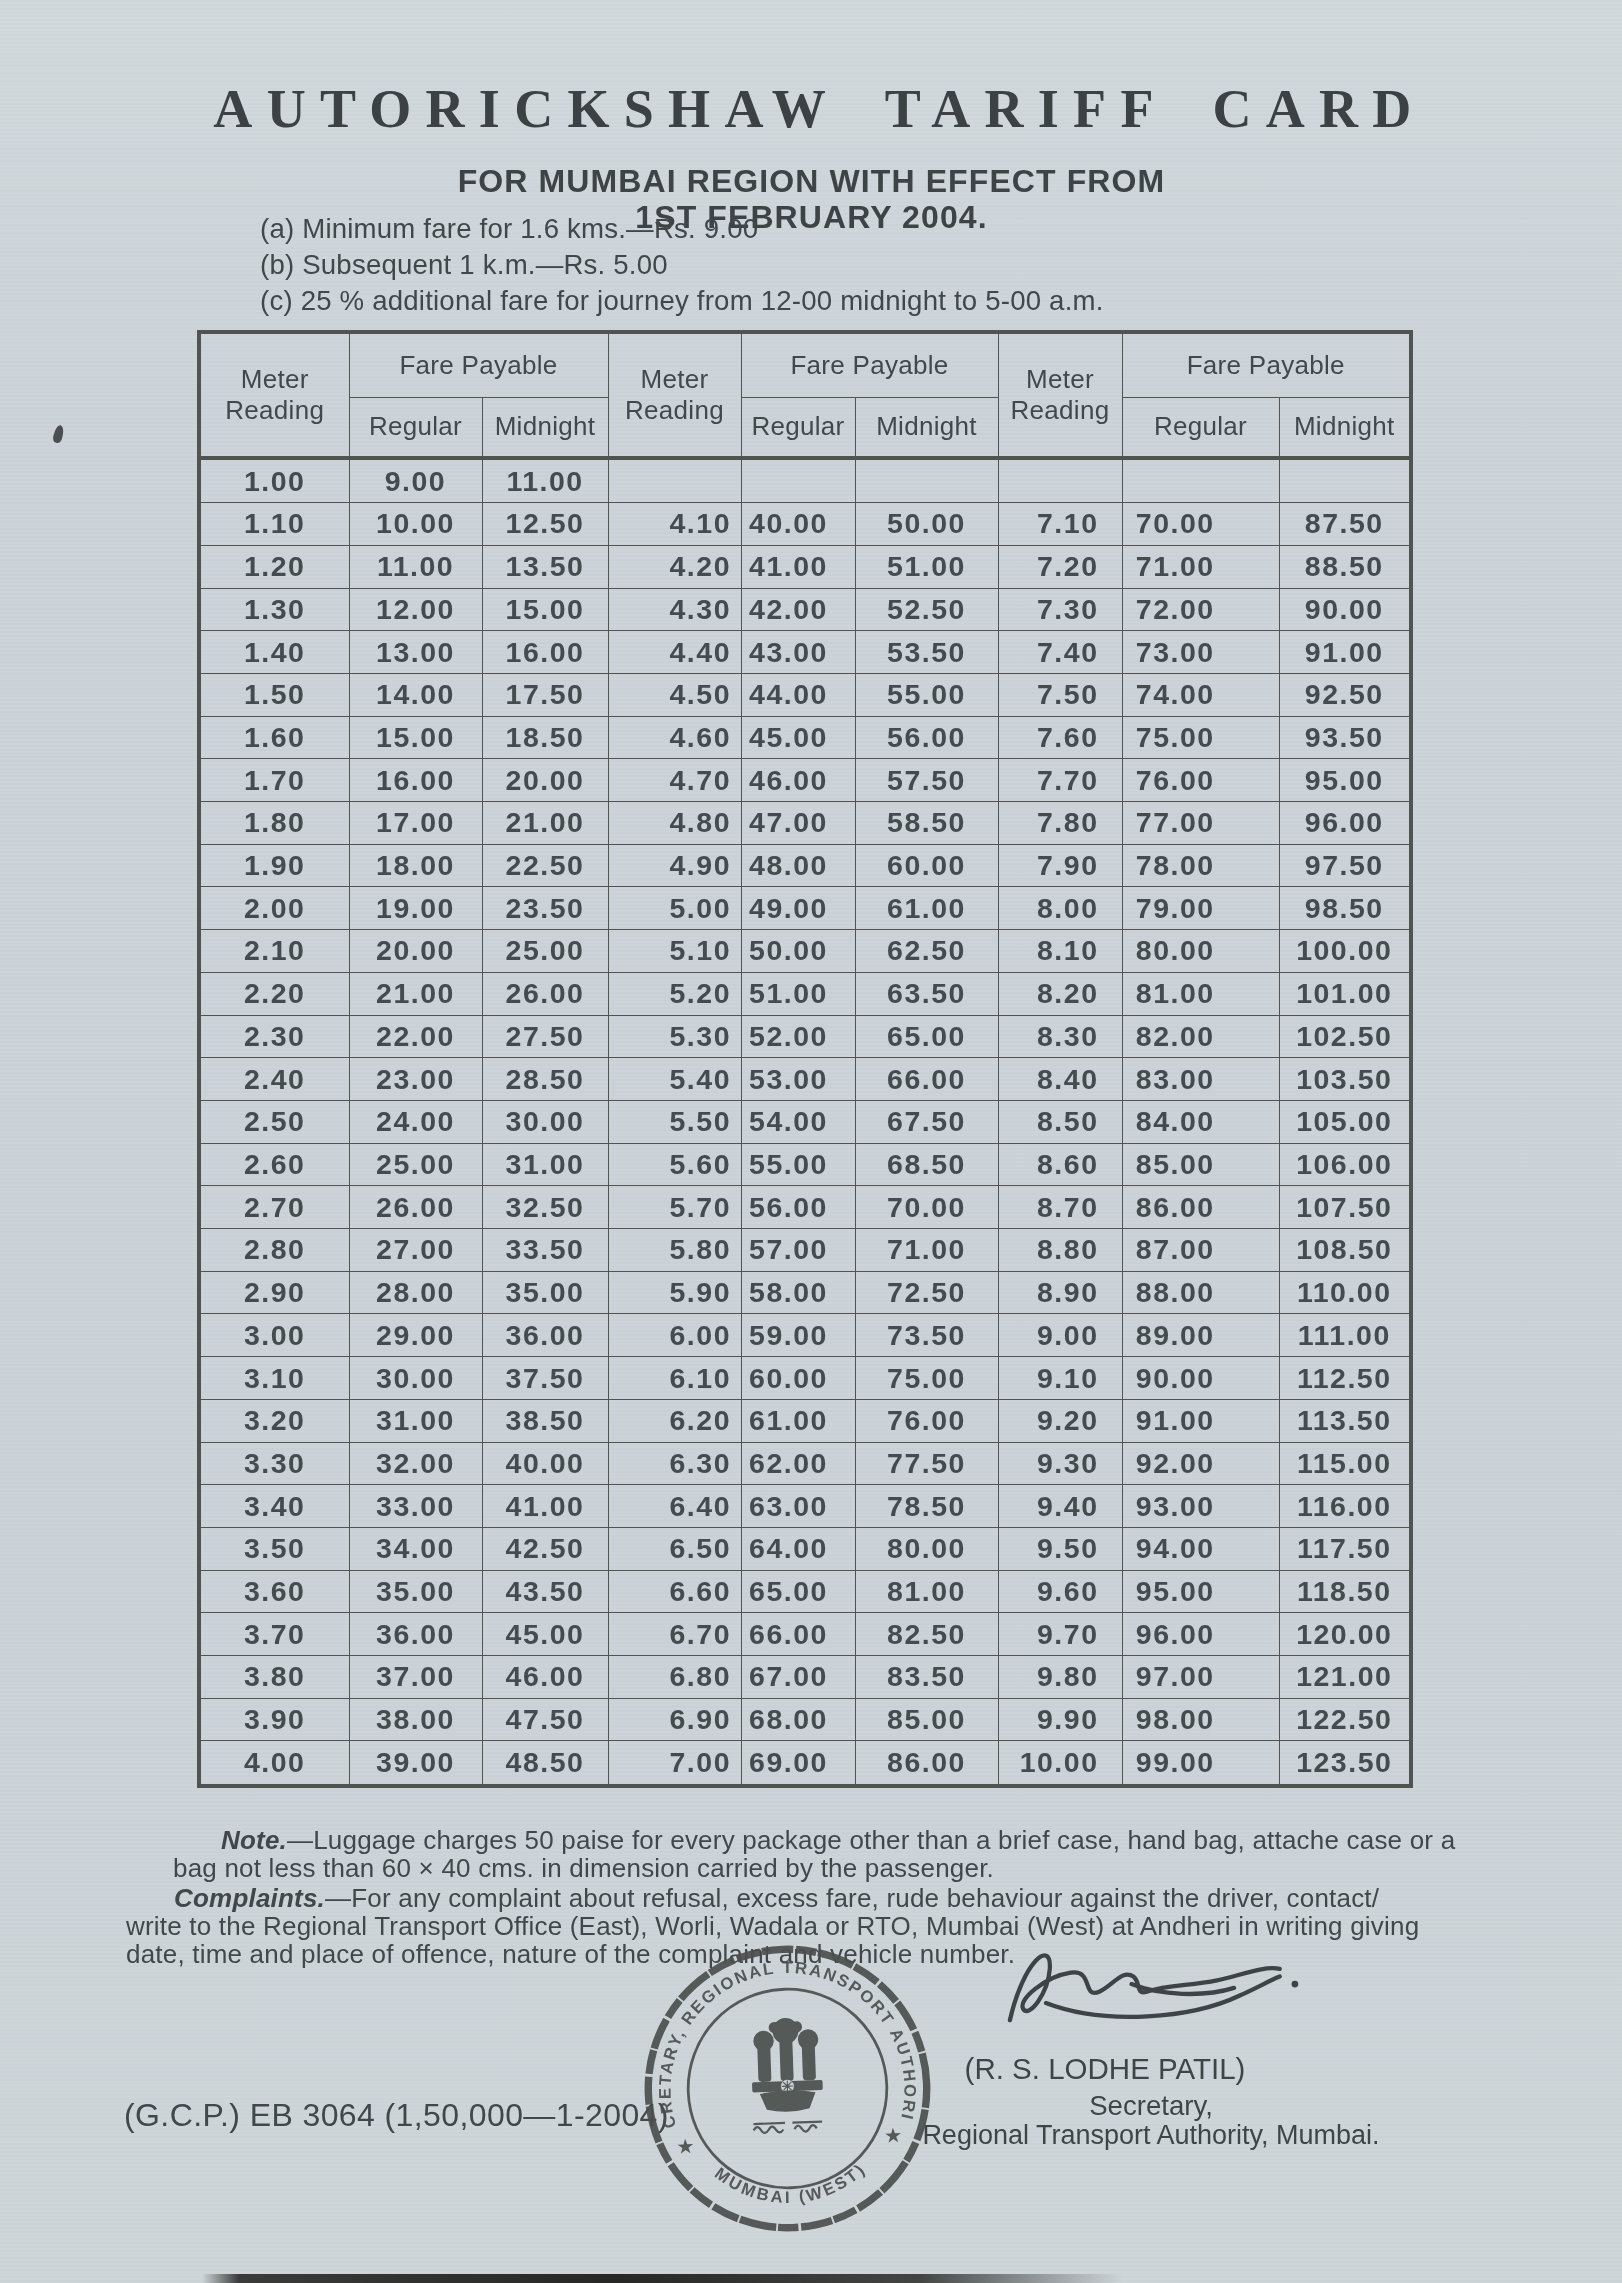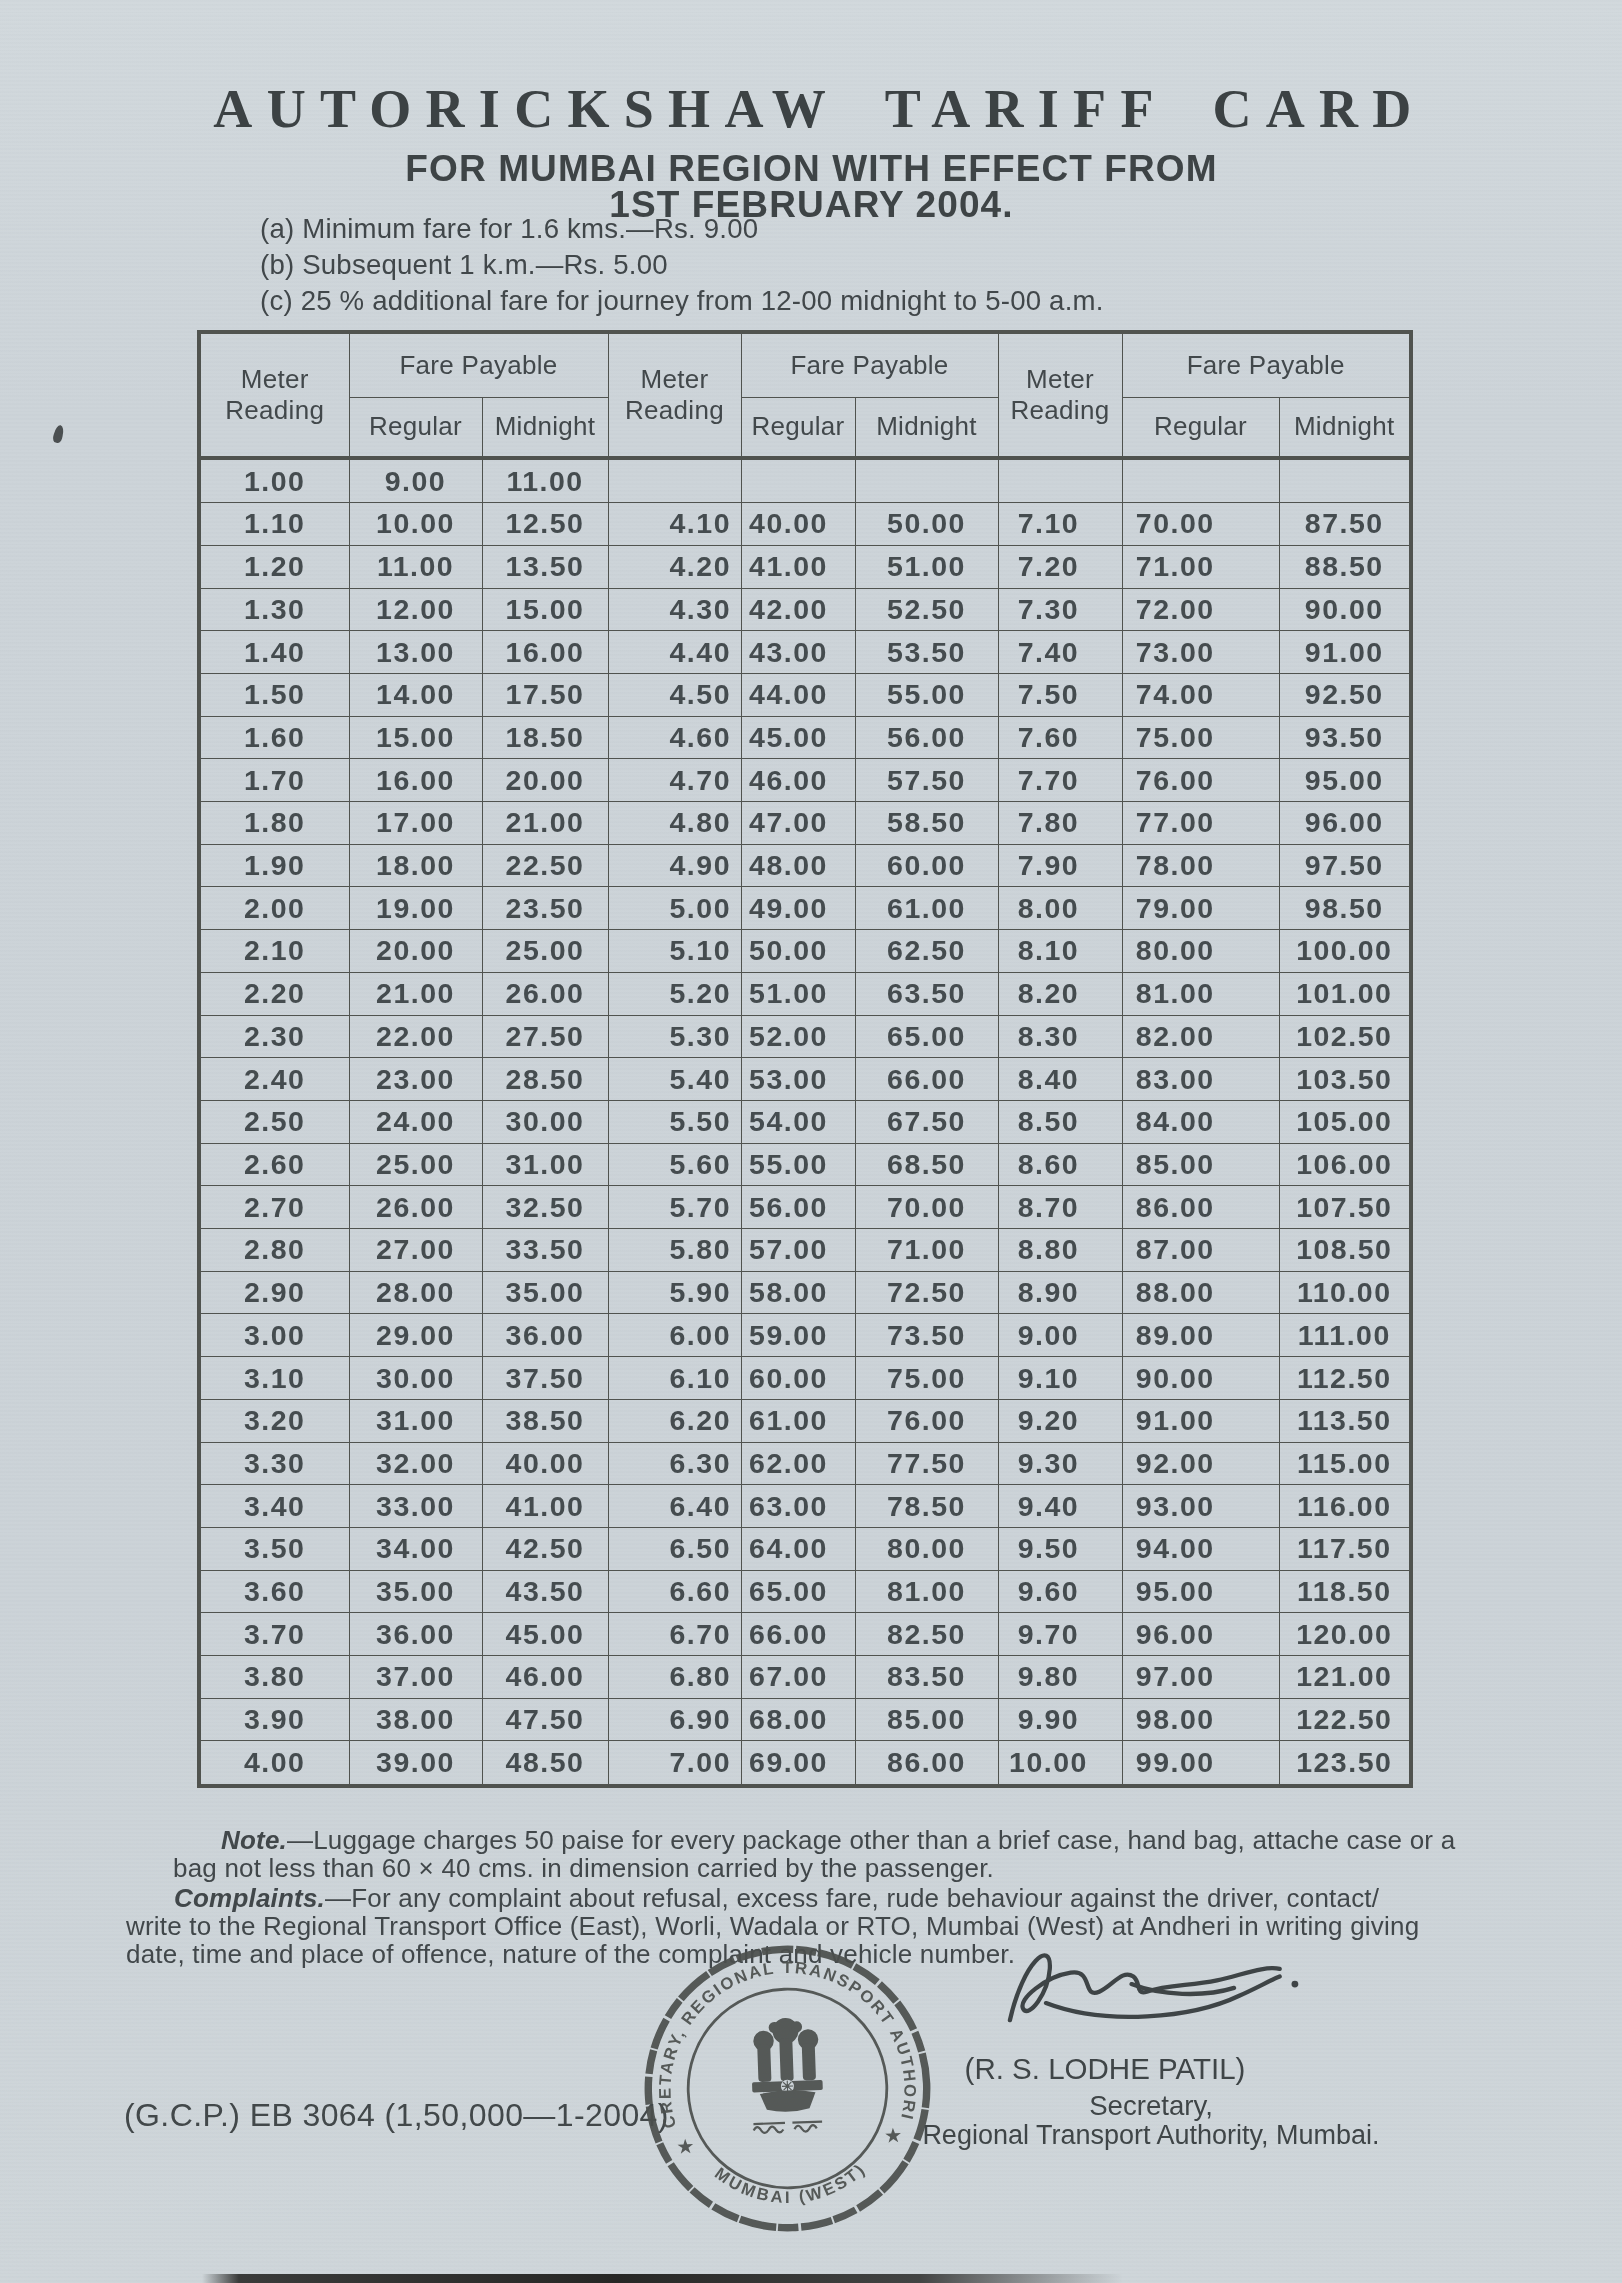--- a/index.html
+++ b/index.html
@@ -18,41 +18,41 @@
   }
   .texture{position:absolute;inset:0;pointer-events:none;opacity:.5;
     background:repeating-linear-gradient(0deg,rgba(255,255,255,.045) 0 1.9px,rgba(120,130,140,.03) 1.9px 3.8px);}
   
   .hdr{position:absolute;top:78px;left:0;width:100%;text-align:center;}
   .title{
     font-family:"Liberation Serif","DejaVu Serif",serif;
     font-weight:bold;font-size:54px;letter-spacing:14.3px;word-spacing:19px;
     color:#3c4244;margin:0;white-space:nowrap;padding-left:16px;
   }
-  .subtitle{font-weight:bold;font-size:37px;letter-spacing:1.1px;line-height:36px;color:#3e4446;margin-top:11px;}
+  .subtitle{font-weight:bold;font-size:32px;letter-spacing:1.1px;line-height:36px;color:#3e4446;margin-top:23px;}
   .conds{position:absolute;left:260px;top:211px;font-size:27.6px;line-height:36px;color:#41474a;letter-spacing:0.2px;}
   
   table.tariff{
     position:absolute;left:197px;top:330px;width:1212px;height:1458px;
     border-collapse:collapse;table-layout:fixed;
     border:4.8px solid var(--line);
   }
   table.tariff th,table.tariff td{border:1.9px solid var(--line);}
   thead tr.r1{height:65px;}
   thead tr.r2{height:61px;}
   thead th{font-weight:normal;font-size:26px;color:#42484b;letter-spacing:0.3px;}
   thead tr.r2 th{border-bottom:4.8px solid var(--line);margin-top:35px;}
   thead th[rowspan]{border-bottom:4.8px solid var(--line);}
   tbody td{
     font-size:28.5px;font-weight:bold;letter-spacing:1.5px;
     text-align:center;color:#454c4f;padding:0;
   }
   td.c4{text-align:right;padding-right:9.5px;}
   td.c5{text-align:left;padding-left:7.6px;}
-  td.c7{padding-right:23px;}
+  td.c7{text-align:right;padding-right:23px;}
   td.c8{text-align:left;padding-left:13.3px;}
   
   .para{position:absolute;left:126px;width:1299px;font-size:26px;line-height:28px;
     color:#41474a;text-indent:48px;letter-spacing:0.2px;}
   .para .lbl{font-weight:bold;font-style:italic;}
   .note-p{top:1800px;margin-left:47px;}
   .compl-p{top:1858px;}
   
   .print-code{position:absolute;left:124px;top:2097px;font-size:32px;color:#42484a;letter-spacing:0.4px;}
   .stamp{position:absolute;left:639px;top:1940px;width:297px;height:297px;opacity:.92;transform:rotate(-2deg);}

